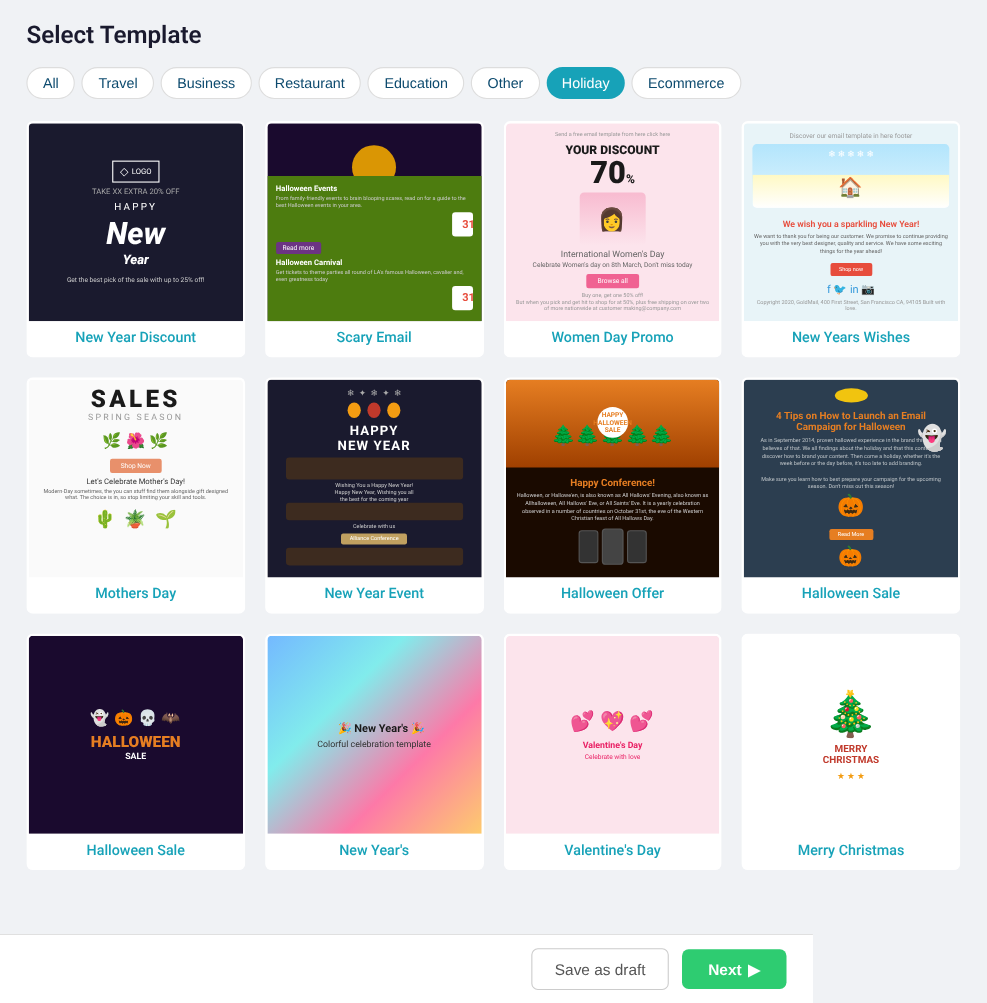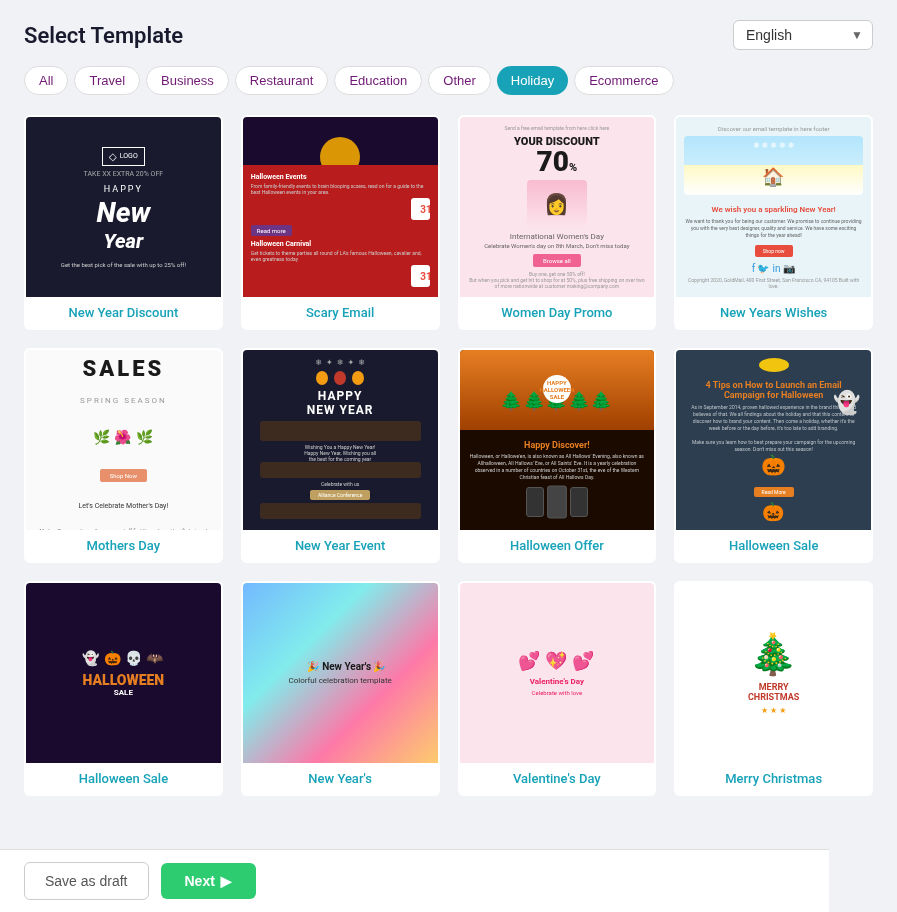--- a/index.html
+++ b/index.html
@@ -61,21 +61,21 @@
       font-size: 13px;
       cursor: pointer;
       font-weight: 500;
     }
     .filter-tab.active {
       background: #17a2b8;
       color: #fff;
     }
     .filter-tab:not(.active) {
       background: #fff;
-      color: #701a75;
+      color: #0c4a6e;
       border: 1px solid #ddd;
     }
     .template-grid {
       display: grid;
       grid-template-columns: repeat(4, 1fr);
       gap: 18px;
     }
     .template-card {
       background: #fff;
       border-radius: 6px;
@@ -175,21 +175,21 @@
       text-align: center;
       color: #fff;
       font-size: 9px;
       font-weight: 700;
     }
     .thumb-scary-email .content-block {
       position: absolute;
       bottom: 0;
       left: 0;
       right: 0;
-      background: #b91c1c;
+      background: #4d7c0f;
       padding: 8px;
       color: #fff;
       font-size: 6px;
     }
     .thumb-scary-email .cal-row {
       display: flex;
       justify-content: flex-end;
       margin-bottom: 2px;
     }
     .thumb-scary-email .cal {
@@ -335,21 +335,20 @@
       background: #fafafa;
       display: flex;
       flex-direction: column;
       align-items: center;
       justify-content: flex-start;
       width: 100%;
       height: 100%;
       padding: 8px;
       position: relative;
       overflow: hidden;
-      gap: 16px;
     }
     .thumb-mothers-day .sales-header {
       font-size: 22px;
       font-weight: 900;
       color: #1a1a1a;
       letter-spacing: 3px;
       line-height: 1;
     }
     .thumb-mothers-day .spring {
       font-size: 8px;
@@ -677,24 +676,25 @@
       font-weight: 700;
       color: #c0392b;
       text-align: center;
     }
 
     
     .bottom-bar {
       position: fixed;
       bottom: 0;
       left: 0;
-      width: 829px;
+      width: 739px;
       background: #fff;
       border-top: 1px solid #e0e0e0;
       display: flex;
+      justify-content: flex-end;
       align-items: center;
       padding: 12px 24px;
       gap: 12px;
       z-index: 100;
     }
     .btn-draft {
       background: #fff;
       border: 1px solid #ccc;
       border-radius: 6px;
       padding: 10px 20px;
@@ -717,24 +717,20 @@
       gap: 6px;
     }
   </style>
 </head>
 <body>
 
 <div class="page-container">
 
   <div class="header-row">
     <h1 class="page-title">Select Template</h1>
-    <div class="language-select-wrapper">
-      <select class="language-select"><option>English</option><option>French</option><option>Spanish</option><option>German</option></select>
-      <span class="language-chevron">▼</span>
-    </div>
   </div>
 
   <div class="filter-tabs">
     <button class="filter-tab">All</button>
     <button class="filter-tab">Travel</button>
     <button class="filter-tab">Business</button>
     <button class="filter-tab">Restaurant</button>
     <button class="filter-tab">Education</button>
     <button class="filter-tab">Other</button>
     <button class="filter-tab active">Holiday</button>
@@ -746,21 +742,21 @@
     <div class="template-card">
       <div class="template-thumbnail">
         <div class="thumb-new-year-discount">
           <div class="logo-box">
             <span class="logo-icon">◇</span>
             <span style="font-size:7px;">LOGO</span>
           </div>
           <div class="badge">TAKE XX EXTRA 20% OFF</div>
           <div class="ny-happy">HAPPY</div>
           <div class="ny-year">New</div>
-          <div class="ny-year" style="font-size:20px;">Year</div>
+          <div class="ny-year" style="font-size:12px;">Year</div>
           <div class="bottom-text">Get the best pick of the sale with up to 25% off!</div>
         </div>
       </div>
       <div class="template-label">New Year Discount</div>
     </div>
 
     <div class="template-card">
       <div class="template-thumbnail">
         <div class="thumb-scary-email">
           <div class="moon"></div>
@@ -870,21 +866,21 @@
       <div class="template-label">New Year Event</div>
     </div>
 
     <div class="template-card">
       <div class="template-thumbnail">
         <div class="thumb-halloween-offer">
           <div class="orange-bg"></div>
           <div class="trees-silhouette">🌲🌲🌲🌲🌲</div>
           <div class="circle">HAPPY<br>HALLOWEEN<br>SALE</div>
           <div class="content">
-            <div class="h-title">Happy Discover!</div>
+            <div class="h-title">Happy Conference!</div>
             <div class="body-text">Halloween, or Hallowe'en, is also known as All Hallows' Evening, also known as Allhalloween, All Hallows' Eve, or All Saints' Eve. It is a yearly celebration observed in a number of countries on October 31st, the eve of the Western Christian feast of All Hallows Day.</div>
             <div class="phones">
               <div class="phone"></div>
               <div class="phone highlight"></div>
               <div class="phone"></div>
             </div>
           </div>
         </div>
       </div>
       <div class="template-label">Halloween Offer</div>

